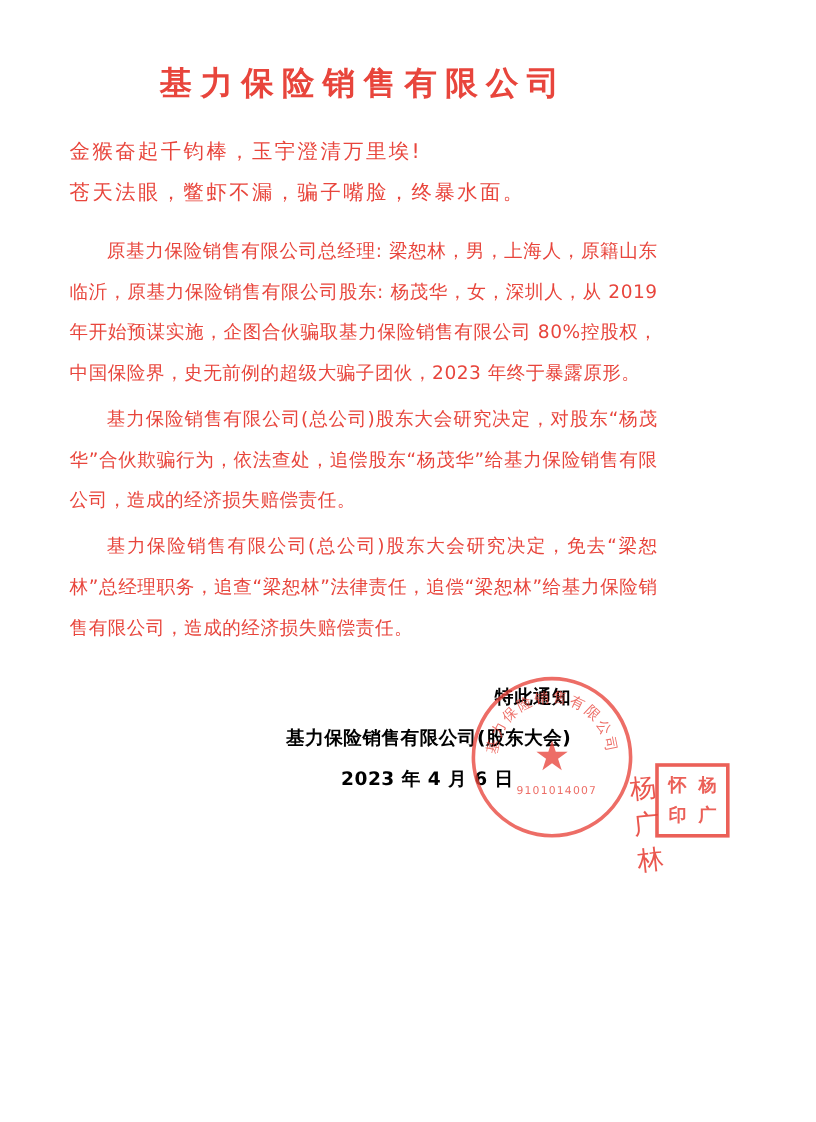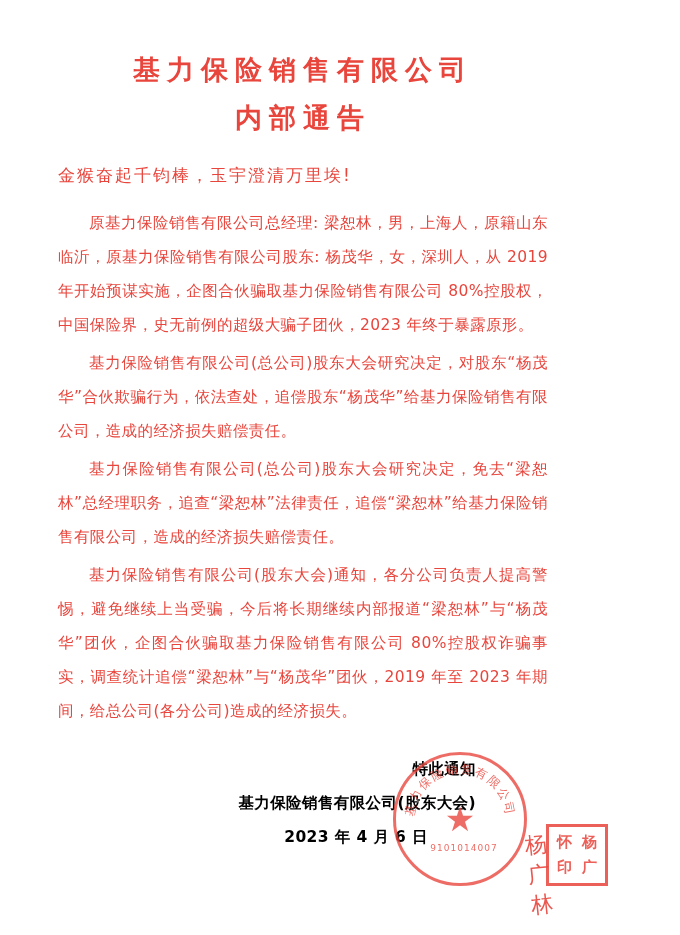--- a/index.html
+++ b/index.html
@@ -170,32 +170,31 @@
     transform: rotate(-6deg);
   }
 </style>
 </head>
 <body>
 
 <div class="page">
 
   <div class="title-block">
     <div class="title-line-1">基力保险销售有限公司</div>
-    <div class="title-line-2">内部通告</div>
   </div>
 
   <div class="slogan-block">
     <div class="slogan-line">金猴奋起千钧棒，玉宇澄清万里埃!</div>
+    <div class="slogan-line">苍天法眼，鳖虾不漏，骗子嘴脸，终暴水面。</div>
   </div>
 
   <div class="body-block">
     <p class="para">原基力保险销售有限公司总经理: 梁恕林，男，上海人，原籍山东临沂，原基力保险销售有限公司股东: 杨茂华，女，深圳人，从 2019 年开始预谋实施，企图合伙骗取基力保险销售有限公司 80%控股权，中国保险界，史无前例的超级大骗子团伙，2023 年终于暴露原形。</p>
     <p class="para">基力保险销售有限公司(总公司)股东大会研究决定，对股东“杨茂华”合伙欺骗行为，依法查处，追偿股东“杨茂华”给基力保险销售有限公司，造成的经济损失赔偿责任。</p>
     <p class="para">基力保险销售有限公司(总公司)股东大会研究决定，免去“梁恕林”总经理职务，追查“梁恕林”法律责任，追偿“梁恕林”给基力保险销售有限公司，造成的经济损失赔偿责任。</p>
-    <p class="para">基力保险销售有限公司(股东大会)通知，各分公司负责人提高警惕，避免继续上当受骗，今后将长期继续内部报道“梁恕林”与“杨茂华”团伙，企图合伙骗取基力保险销售有限公司 80%控股权诈骗事实，调查统计追偿“梁恕林”与“杨茂华”团伙，2019 年至 2023 年期间，给总公司(各分公司)造成的经济损失。</p>
   </div>
 
   <div class="signature-block">
     <div class="sig-line">特此通知</div>
     <div class="sig-line">基力保险销售有限公司(股东大会)</div>
     <div class="sig-line date">2023 年 4 月 6 日</div>
 
     <div class="handwriting">杨广林</div>
 
     <div class="seal-round">

